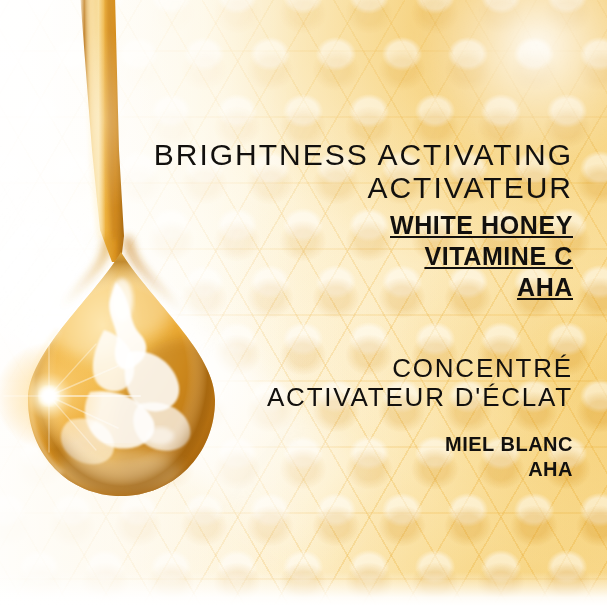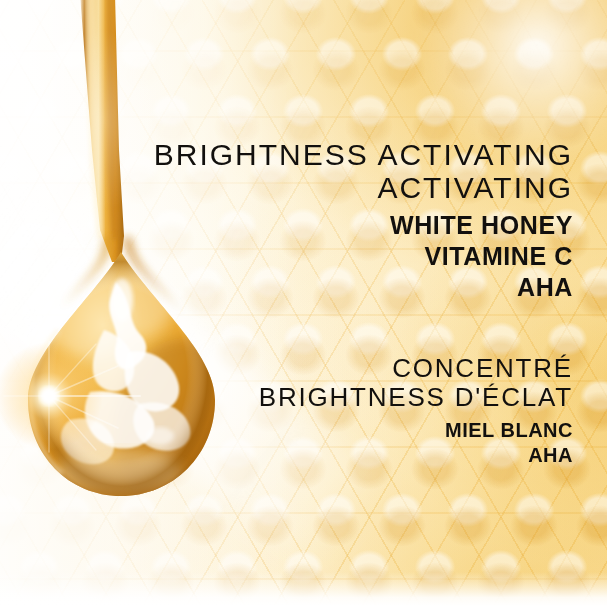--- a/index.html
+++ b/index.html
@@ -109,38 +109,39 @@
     font-weight: 400;
     letter-spacing: 2.0px;
     white-space: nowrap;
   }
   .sub-line {
     font-size: 25px;
     line-height: 31px;
     font-weight: 700;
     letter-spacing: 0.6px;
     white-space: nowrap;
+    text-decoration: underline;
   }
   .block-en .sub-first { margin-top: 6px; }
 
   .head-line-fr {
     font-size: 26px;
     line-height: 29px;
     font-weight: 400;
     letter-spacing: 1.8px;
     white-space: nowrap;
   }
   .sub-line-fr {
     font-size: 20px;
     line-height: 25px;
     font-weight: 700;
     letter-spacing: 0.5px;
     white-space: nowrap;
   }
-  .block-fr .sub-first { margin-top: 6px; }
+  .block-fr .sub-first { margin-top: 20px; }
 </style>
 </head>
 <body>
 
 <div id="poster">
 
   <div class="bg-base"></div>
   <div class="hex-grid"></div>
   <div class="hex-cells"></div>
   <div class="hex-shade"></div>
@@ -277,26 +278,26 @@
         </g>
         <circle cx="49" cy="396" r="9" fill="#FFFFFF" filter="url(#soft2)"></circle>
       </g>
 
       <ellipse cx="104" cy="120" rx="60" ry="90" fill="url(#topGlow)" opacity=".30"></ellipse>
     </svg>
   </div>
 
   <div class="copy block-en">
     <div class="head-line">BRIGHTNESS ACTIVATING</div>
-    <div class="head-line">ACTIVATING</div>
+    <div class="head-line">ACTIVATEUR</div>
     <div class="sub-line sub-first">WHITE HONEY</div>
     <div class="sub-line">VITAMINE C</div>
     <div class="sub-line">AHA</div>
   </div>
 
   <div class="copy block-fr">
     <div class="head-line-fr">CONCENTRÉ</div>
-    <div class="head-line-fr">BRIGHTNESS D'ÉCLAT</div>
+    <div class="head-line-fr">ACTIVATEUR D'ÉCLAT</div>
     <div class="sub-line-fr sub-first">MIEL BLANC</div>
     <div class="sub-line-fr">AHA</div>
   </div>
 
 </div>
 
 </body></html>

